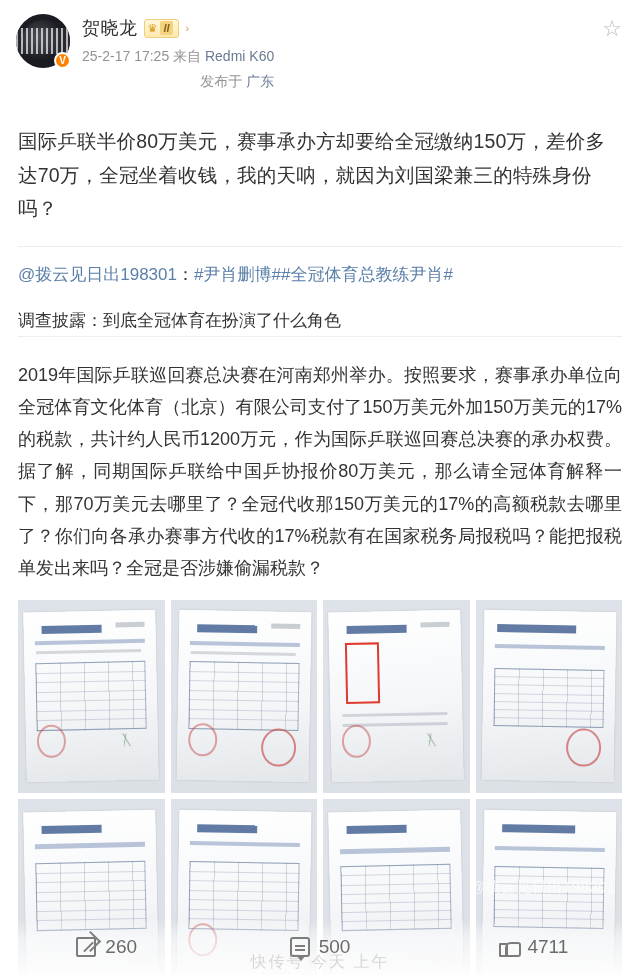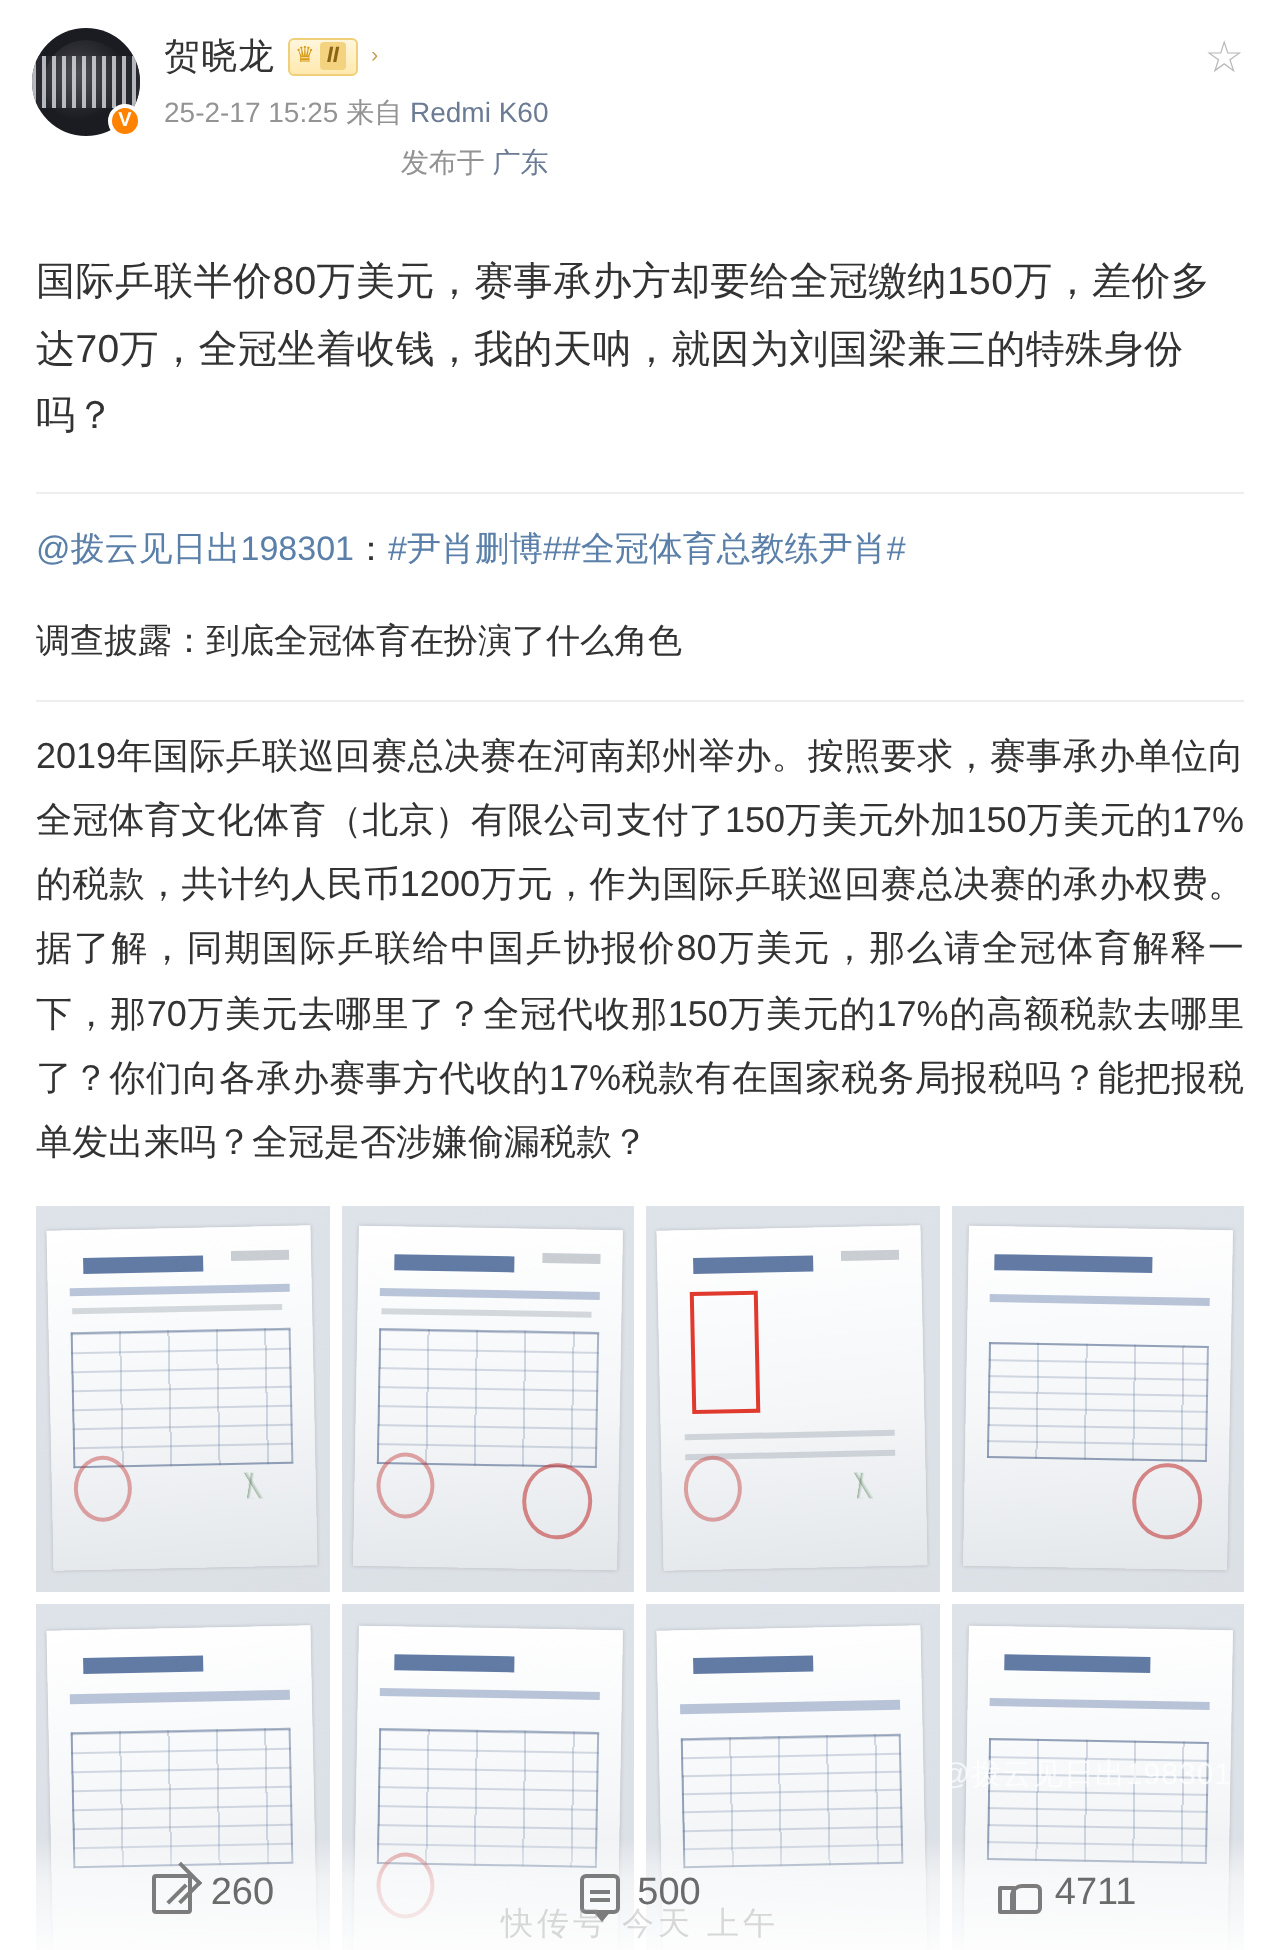--- a/index.html
+++ b/index.html
@@ -159,23 +159,22 @@
     border-top: 1px solid #eceef0;
     padding-top: 14px;
     font-size: 17px;
     line-height: 1.7;
     color: #333;
   }
   .link { color: #5a7fa8; }
   .topic { color: #5a7fa8; }
 
   .article {
-    margin-top: 14px;
     border-top: 1px solid #eceef0;
-    padding-top: 11px;
+    padding-top: 22px;
     font-size: 18px;
     line-height: 1.78;
     color: #333;
     text-align: justify;
   }
 
   
   .grid {
     margin: 16px 18px 0 18px;
     display: grid;
@@ -434,21 +433,21 @@
     <div class="head-info">
       <div class="name-row">
         <span class="uname">贺晓龙</span>
         <span class="medal">
           <span class="crown">♛</span>
           <span class="lvl">II</span>
         </span>
         <span class="chev">›</span>
       </div>
       <div class="meta">
-        <span>25-2-17 15:25</span>
+        <span>25-2-17 17:25</span>
         <span>来自</span>
         <span class="src">Redmi K60</span>
       </div>
       <div class="meta2">
         <span>发布于</span>
         <span class="loc">广东</span>
       </div>
     </div>
 
     <div class="star">☆</div>

